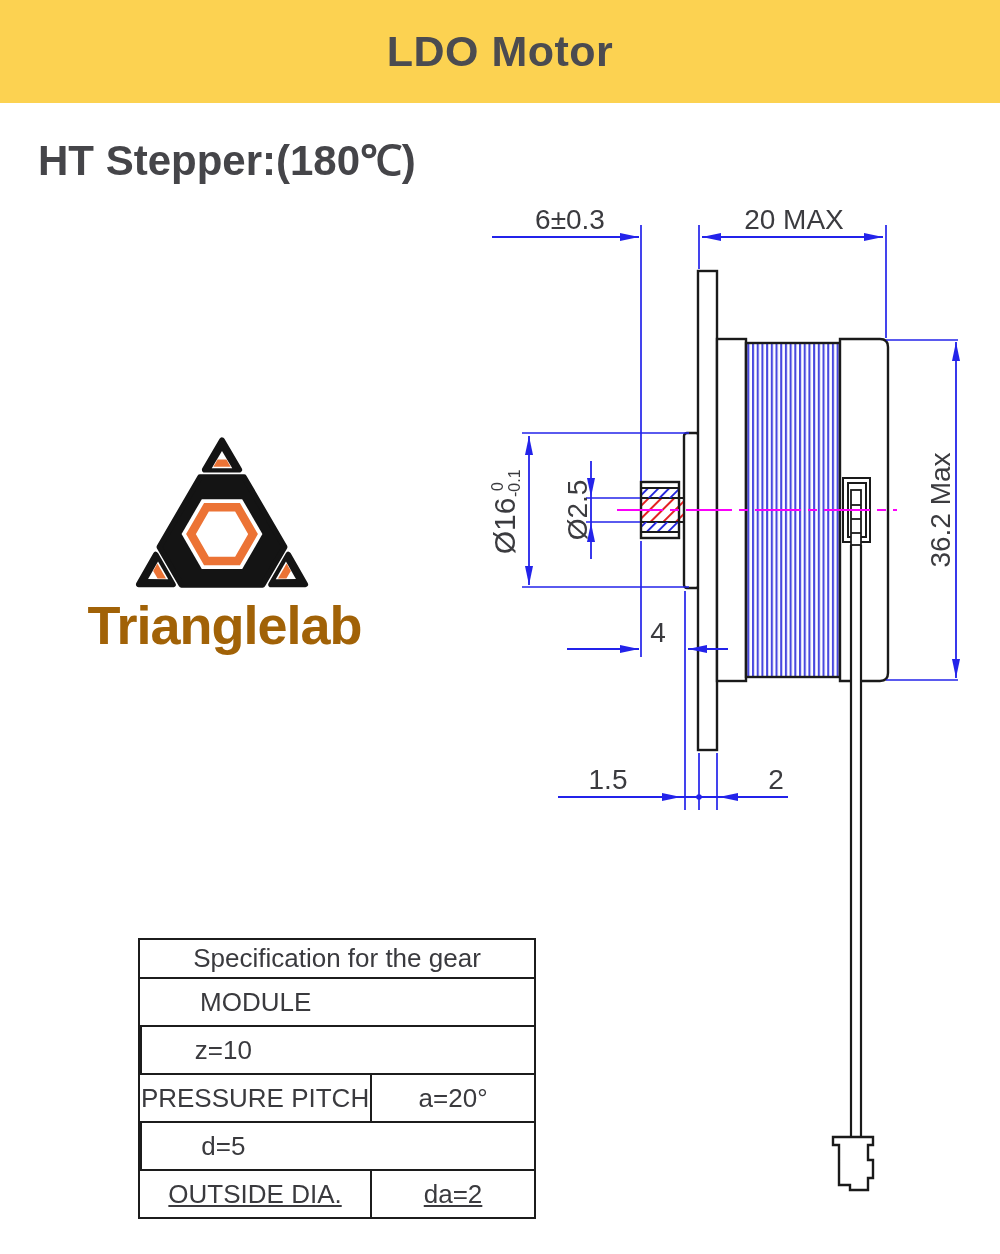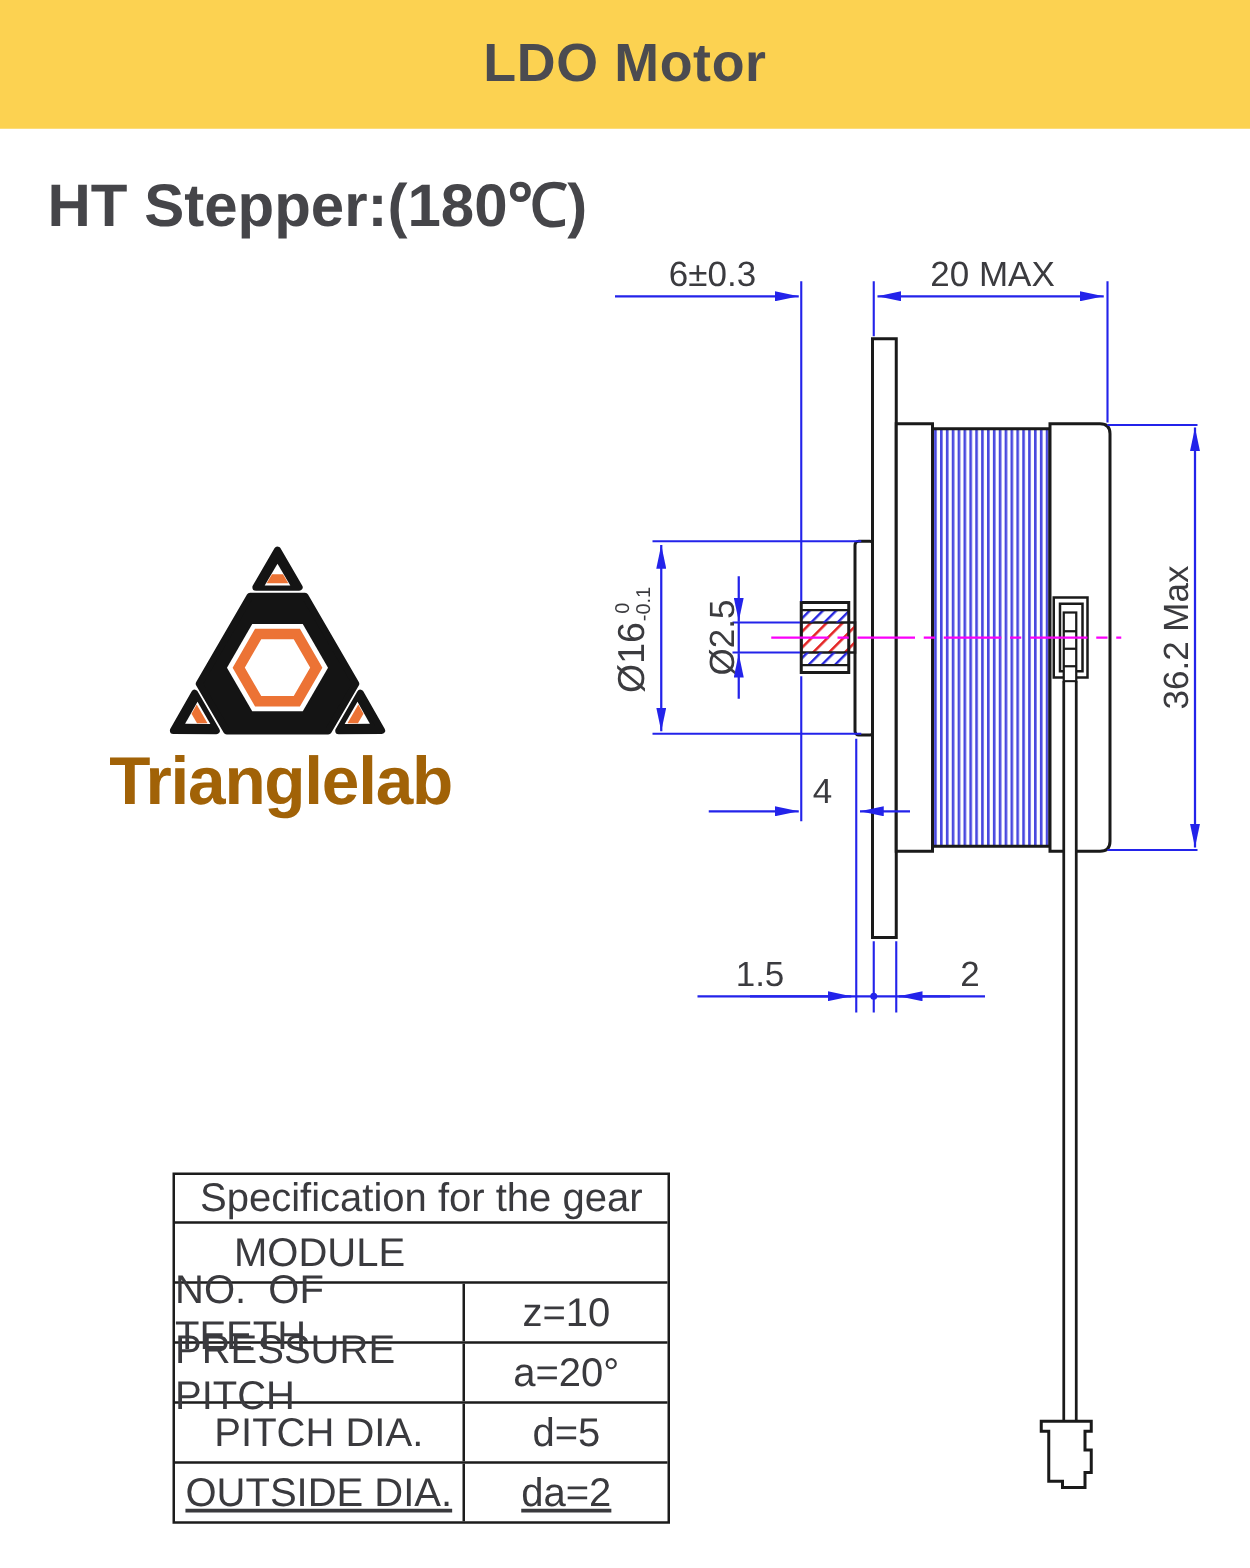--- a/index.html
+++ b/index.html
@@ -1,27 +1,27 @@
 <!DOCTYPE html>
 <html><head>
 <meta charset="utf-8">
 <style>
   html,body{margin:0;padding:0;background:#ffffff;}
   .page{position:relative;width:1000px;height:1254px;background:#ffffff;
         font-family:"Liberation Sans", sans-serif;overflow:hidden;}
   .banner{position:absolute;left:0;top:0;width:1000px;height:103px;background:#FCD251;
           display:flex;align-items:center;justify-content:center;}
   .banner-title{font-size:43px;font-weight:bold;color:#4B4B50;letter-spacing:0.5px;}
-  .h1{position:absolute;left:38px;top:130px;font-size:48px;font-weight:bold;color:#454549;}
+  .h1{position:absolute;left:38px;top:130px;font-size:42px;font-weight:bold;color:#454549;}
   .logo-emblem{position:absolute;left:128px;top:425px;width:188px;height:175px;}
   .logo-text{position:absolute;left:52px;top:594px;width:345px;text-align:center;
              font-size:54px;font-weight:bold;color:#a16207;letter-spacing:-1px;}
   .drawing{position:absolute;left:0;top:0;width:1000px;height:1254px;}
   .spec-table{position:absolute;left:138px;top:938px;width:394px;
-              border:2px solid #1c1c1c;color:#3A3A3E;font-size:32px;background:#fff;}
+              border:2px solid #1c1c1c;color:#3A3A3E;font-size:26px;background:#fff;}
   .spec-header{height:37px;display:flex;align-items:center;justify-content:center;
                border-bottom:2px solid #1c1c1c;}
   .spec-row{display:flex;height:46px;border-bottom:2px solid #1c1c1c;}
   .spec-row:last-child{border-bottom:none;text-decoration:underline;}
   .spec-label{width:58.7%;display:flex;align-items:center;justify-content:center;
               white-space:pre-wrap;}
   .spec-value{width:41.3%;display:flex;align-items:center;justify-content:center;
               border-left:2px solid #1c1c1c;}
   svg text{font-family:"Liberation Sans", sans-serif;fill:#3B3B3F;}
 </style>
@@ -161,29 +161,27 @@
     <path d="M833,1137 L873,1137 L873,1145 L868,1145 L868,1160 L873,1160 L873,1178 L868,1178
              L868,1190 L850,1190 L850,1185 L839,1185 L839,1145 L833,1145 Z" fill="#ffffff" stroke="#1a1a1a" stroke-width="2.4" stroke-linejoin="miter"></path>
   </svg>
 
   <div class="spec-table">
     <div class="spec-header">Specification for the gear</div>
     <div class="spec-row">
       <div class="spec-label">MODULE</div>
     </div>
     <div class="spec-row">
-      <div class="spec-label">NO.  OF TEETH</div>
       <div class="spec-value">z=10</div>
     </div>
     <div class="spec-row">
       <div class="spec-label">PRESSURE PITCH</div>
       <div class="spec-value">a=20°</div>
     </div>
     <div class="spec-row">
-      <div class="spec-label">PITCH DIA.</div>
       <div class="spec-value">d=5</div>
     </div>
     <div class="spec-row">
       <div class="spec-label">OUTSIDE DIA.</div>
       <div class="spec-value">da=2</div>
     </div>
   </div>
 
 </div>
 

